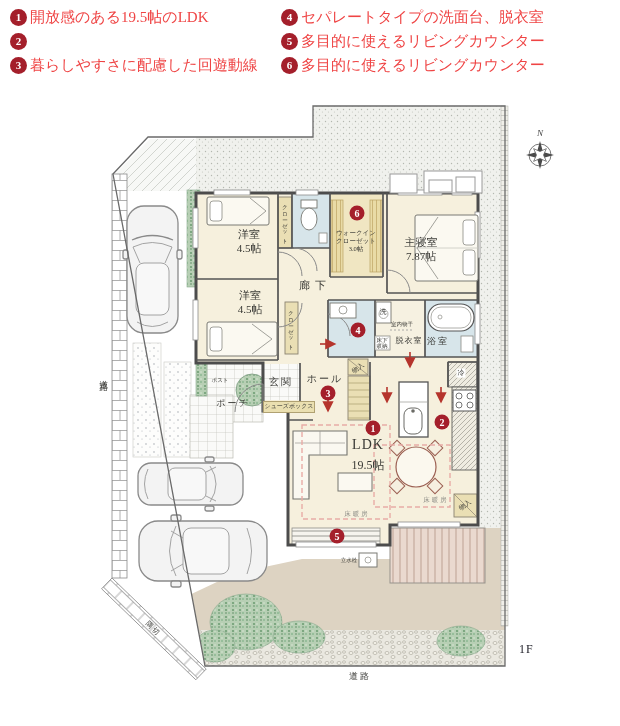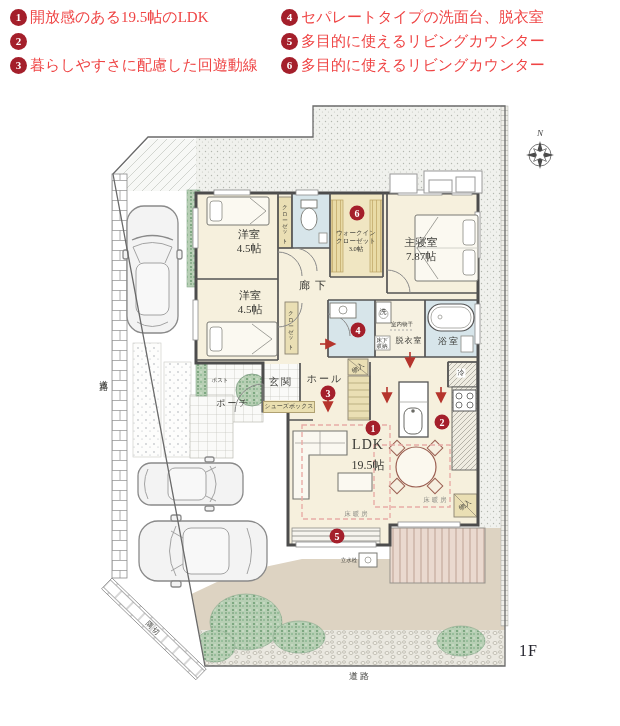--- a/index.html
+++ b/index.html
@@ -28,21 +28,21 @@
   .wrap{white-space:normal;width:14px;line-height:1.15;}
   .gray{color:#8b8b85;letter-spacing:2px;}
   .rot45{transform:translate(-50%,-50%) rotate(45deg);letter-spacing:2px;}
   .rotm40{transform:translate(-50%,-50%) rotate(-38deg);}
   .chip{background:#fff;padding:0 1px;}
   .badge{position:absolute;width:15px;height:15px;border-radius:50%;background:#a41f2b;color:#fff;
          font-size:10px;font-weight:bold;line-height:15px;text-align:center;
          transform:translate(-50%,-50%);}
   .ybox{position:absolute;background:#eadfb0;border:0.8px solid #b0a172;color:#3a3a36;
         font-size:6px;text-align:center;line-height:9px;}
-  .f1{position:absolute;font-size:16px;color:#23232c;letter-spacing:1px;text-align:right;}
+  .f1{position:absolute;font-size:12px;color:#23232c;letter-spacing:1px;text-align:right;}
   .north{position:absolute;font-style:italic;font-size:9px;color:#444;transform:translate(-50%,-50%);}
 </style>
 </head>
 <body>
 
 <div class="stage">
 
   <div>
     <div class="hitem" style="left:10px;top:8px">
       <span class="hbadge">1</span>
@@ -361,21 +361,21 @@
   </div>
   <div class="lbl" style="left:368px;top:364px">
     <span class="s14">LDK</span><br>
     <span class="s12">19.5帖</span>
   </div>
   <span class="lbl s11" style="left:315px;top:196px;letter-spacing:5px">廊下</span>
   <span class="lbl s10" style="left:325px;top:289px">ホール</span>
   <span class="lbl s10" style="left:281px;top:292px">玄関</span>
   <span class="lbl s9" style="left:233px;top:314px">ポーチ</span>
   <span class="lbl s8" style="left:409px;top:251px">脱衣室</span>
-  <span class="lbl s9" style="left:449px;top:252px">浴室</span>
+  <span class="lbl s9" style="left:438px;top:252px">浴室</span>
 
   <span class="lbl s5 vert" style="left:285px;top:132px">クローゼット</span>
   <span class="lbl s5 vert" style="left:291px;top:238px">クローゼット</span>
   <div class="ybox" style="left:263px;top:311px;width:50px;height:10px">
     <span style="font-size:6px">シューズボックス</span>
   </div>
   <span class="lbl s5" style="left:220px;top:290px">ポスト</span>
   <span class="lbl s7" style="left:383px;top:222px">洗</span>
   <span class="lbl s5" style="left:402px;top:234px">室内物干</span>
   <span class="lbl s5 wrap" style="left:382px;top:253px">床下収納</span>

